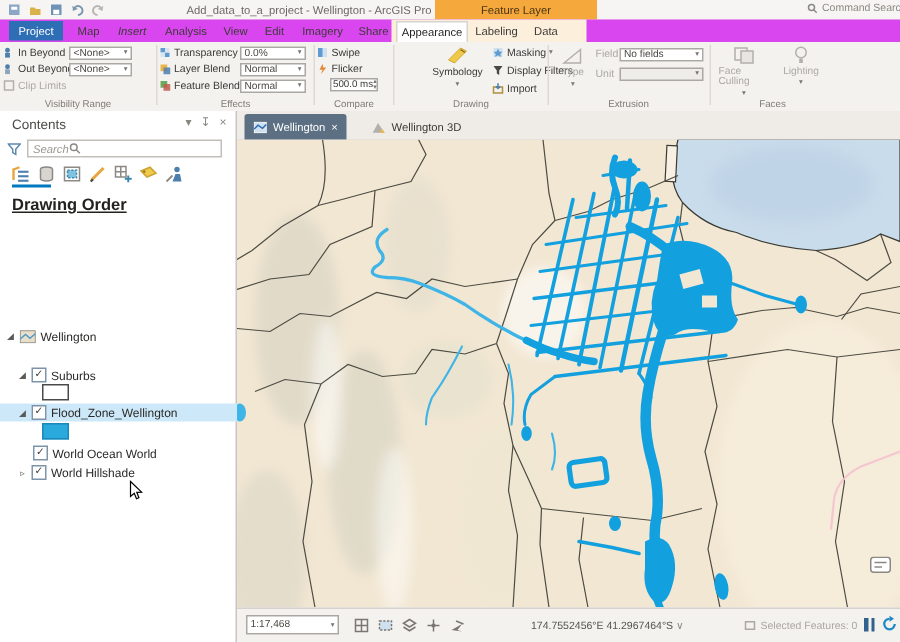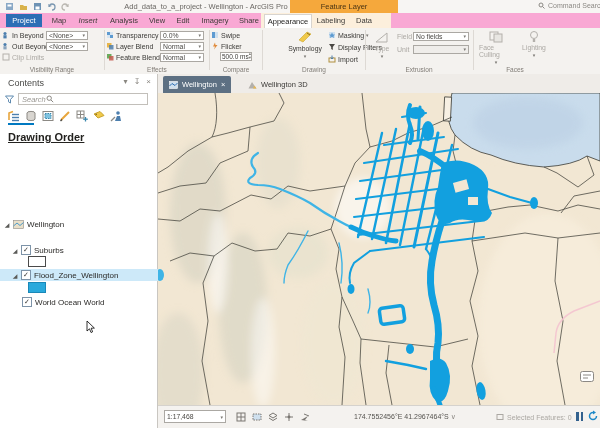--- a/index.html
+++ b/index.html
@@ -9,21 +9,21 @@
   .abs{position:absolute;}
   
   .titlebar{left:0;top:0;width:600px;height:13px;background:#f7f5f3;border-bottom:1px solid #e3e0dc;}
   .qat{left:4px;top:1px;display:flex;gap:4px;align-items:center;}
   .qat .qbtn{width:10px;height:10px;display:flex;align-items:center;justify-content:center;}
   .title-text{left:120px;top:2px;width:172px;text-align:center;font-size:7.5px;color:#6b6864;white-space:nowrap;}
   .ctx-header{left:290px;top:0;width:108px;height:13px;background:#f5a83c;color:#4a3414;
               font-size:7.5px;text-align:center;line-height:13px;}
   .cmd-search{left:538px;top:2px;display:flex;gap:3px;align-items:center;font-size:7px;color:#8c8984;white-space:nowrap;}
   
-  .tabrow{left:0;top:13px;width:600px;height:15px;background:#f9a8d4;}
+  .tabrow{left:0;top:13px;width:600px;height:15px;background:#d946ef;}
   .ctx-tint{left:261px;top:0;width:130px;height:15px;background:#fcefdc;}
   .rtab{top:1px;height:13px;line-height:13px;font-size:7.5px;color:#3c3a37;text-align:center;}
   .rtab.project{left:6px;width:36px;background:#2d6eb5;color:#fff;}
   .rtab.active-ctx{background:#ffffff;border:1px solid #d8d4cf;border-bottom:none;color:#1f1e1c;}
   
   .ribbon{left:0;top:28px;width:600px;height:46px;background:#f4f2ef;border-bottom:1px solid #cbc8c3;}
   .vsep{top:2px;width:1px;height:40px;background:#ddd9d4;}
   .grp-label{bottom:1px;width:100%;text-align:center;font-size:6.5px;color:#807c76;}
   .rrow{display:flex;align-items:center;gap:2px;height:10px;font-size:7px;color:#3b3a37;white-space:nowrap;}
   .rrow.dis{color:#aca9a4;}
@@ -396,20 +396,25 @@
     <span class="cb">✓</span>
     <span>Flood_Zone_Wellington</span>
   </div>
   <div class="abs" style="top:208px;left:28px;">
     <div class="swatch cyan"></div>
   </div>
   <div class="abs trow" style="top:222px;padding-left:22px;">
     <span class="cb">✓</span>
     <span>World Ocean World</span>
   </div>
+  <div class="abs trow" style="top:235px;padding-left:12px;">
+    <span class="exp">▹</span>
+    <span class="cb">✓</span>
+    <span>World Hillshade</span>
+  </div>
 
   <svg class="abs cursor" width="10" height="14">
     <path d="M1,1 L1,11 L3.5,8.8 L5,12.5 L6.6,11.8 L5.2,8.2 L8.4,8.1 Z" fill="#fff" stroke="#000" stroke-width=".8"></path>
   </svg>
 </div>
 
 <div class="abs mapview">
   <div class="abs vtabs">
     <div class="abs vtab active">
       <svg width="9" height="8">

